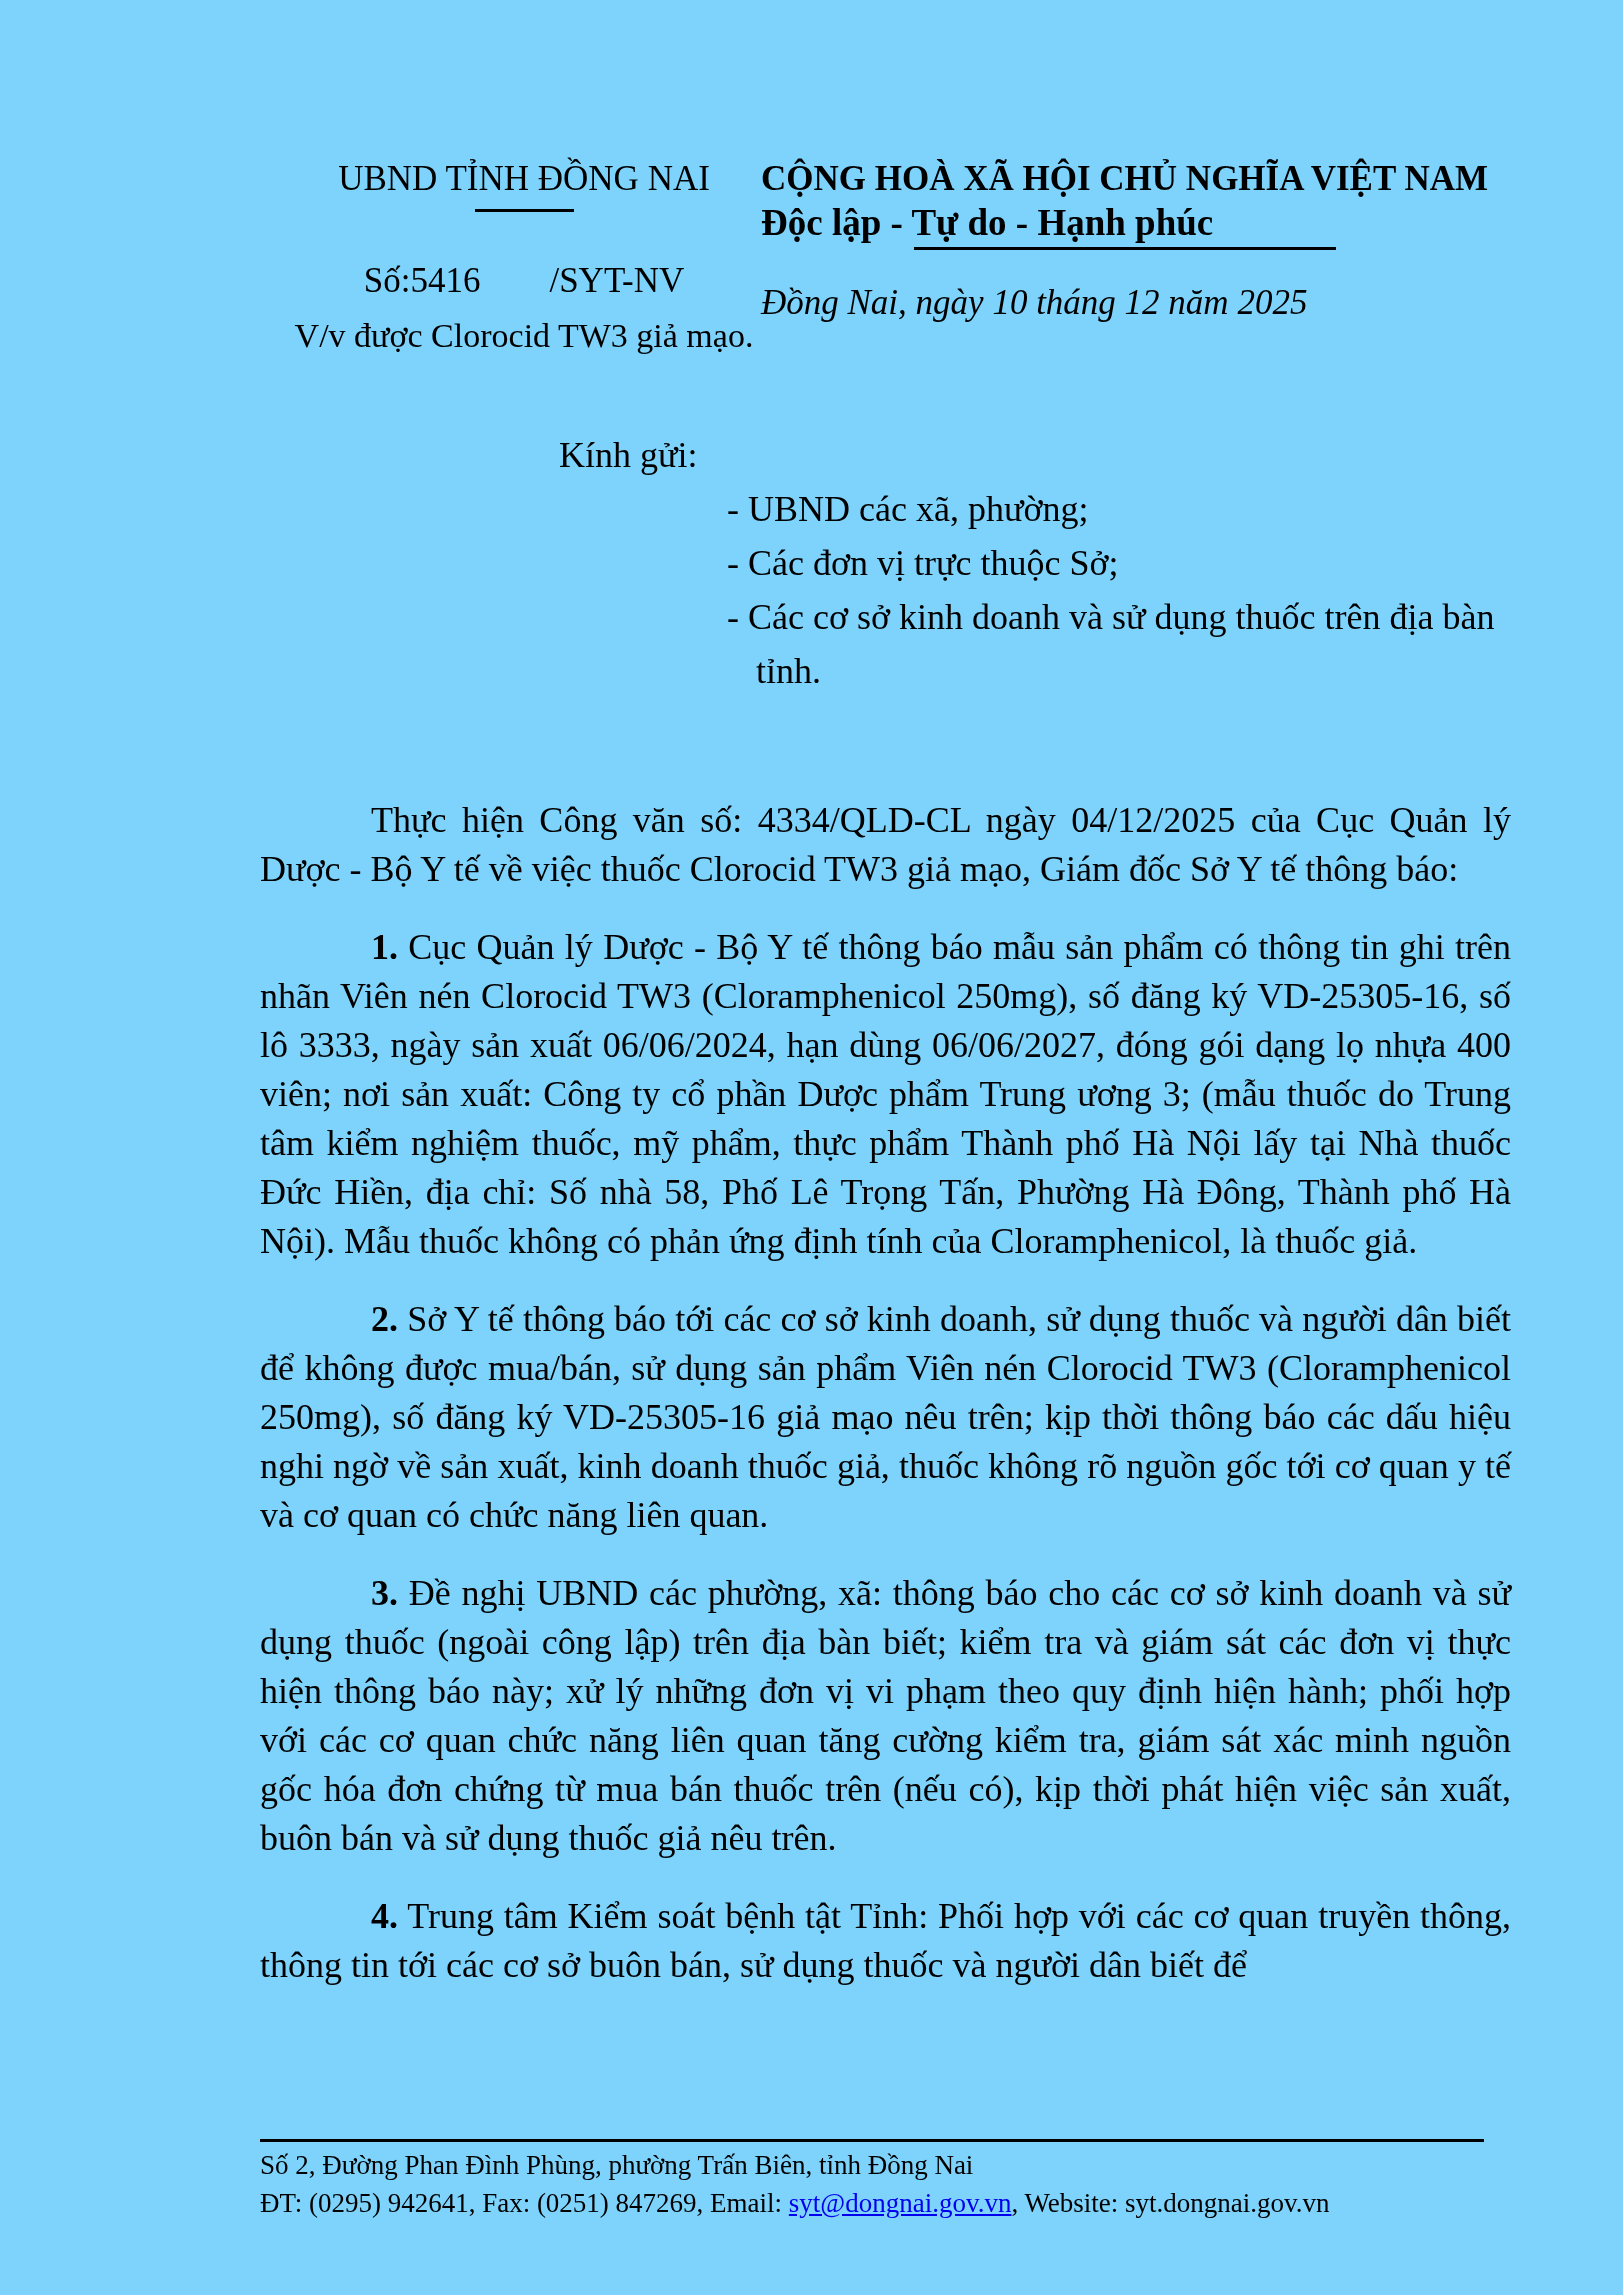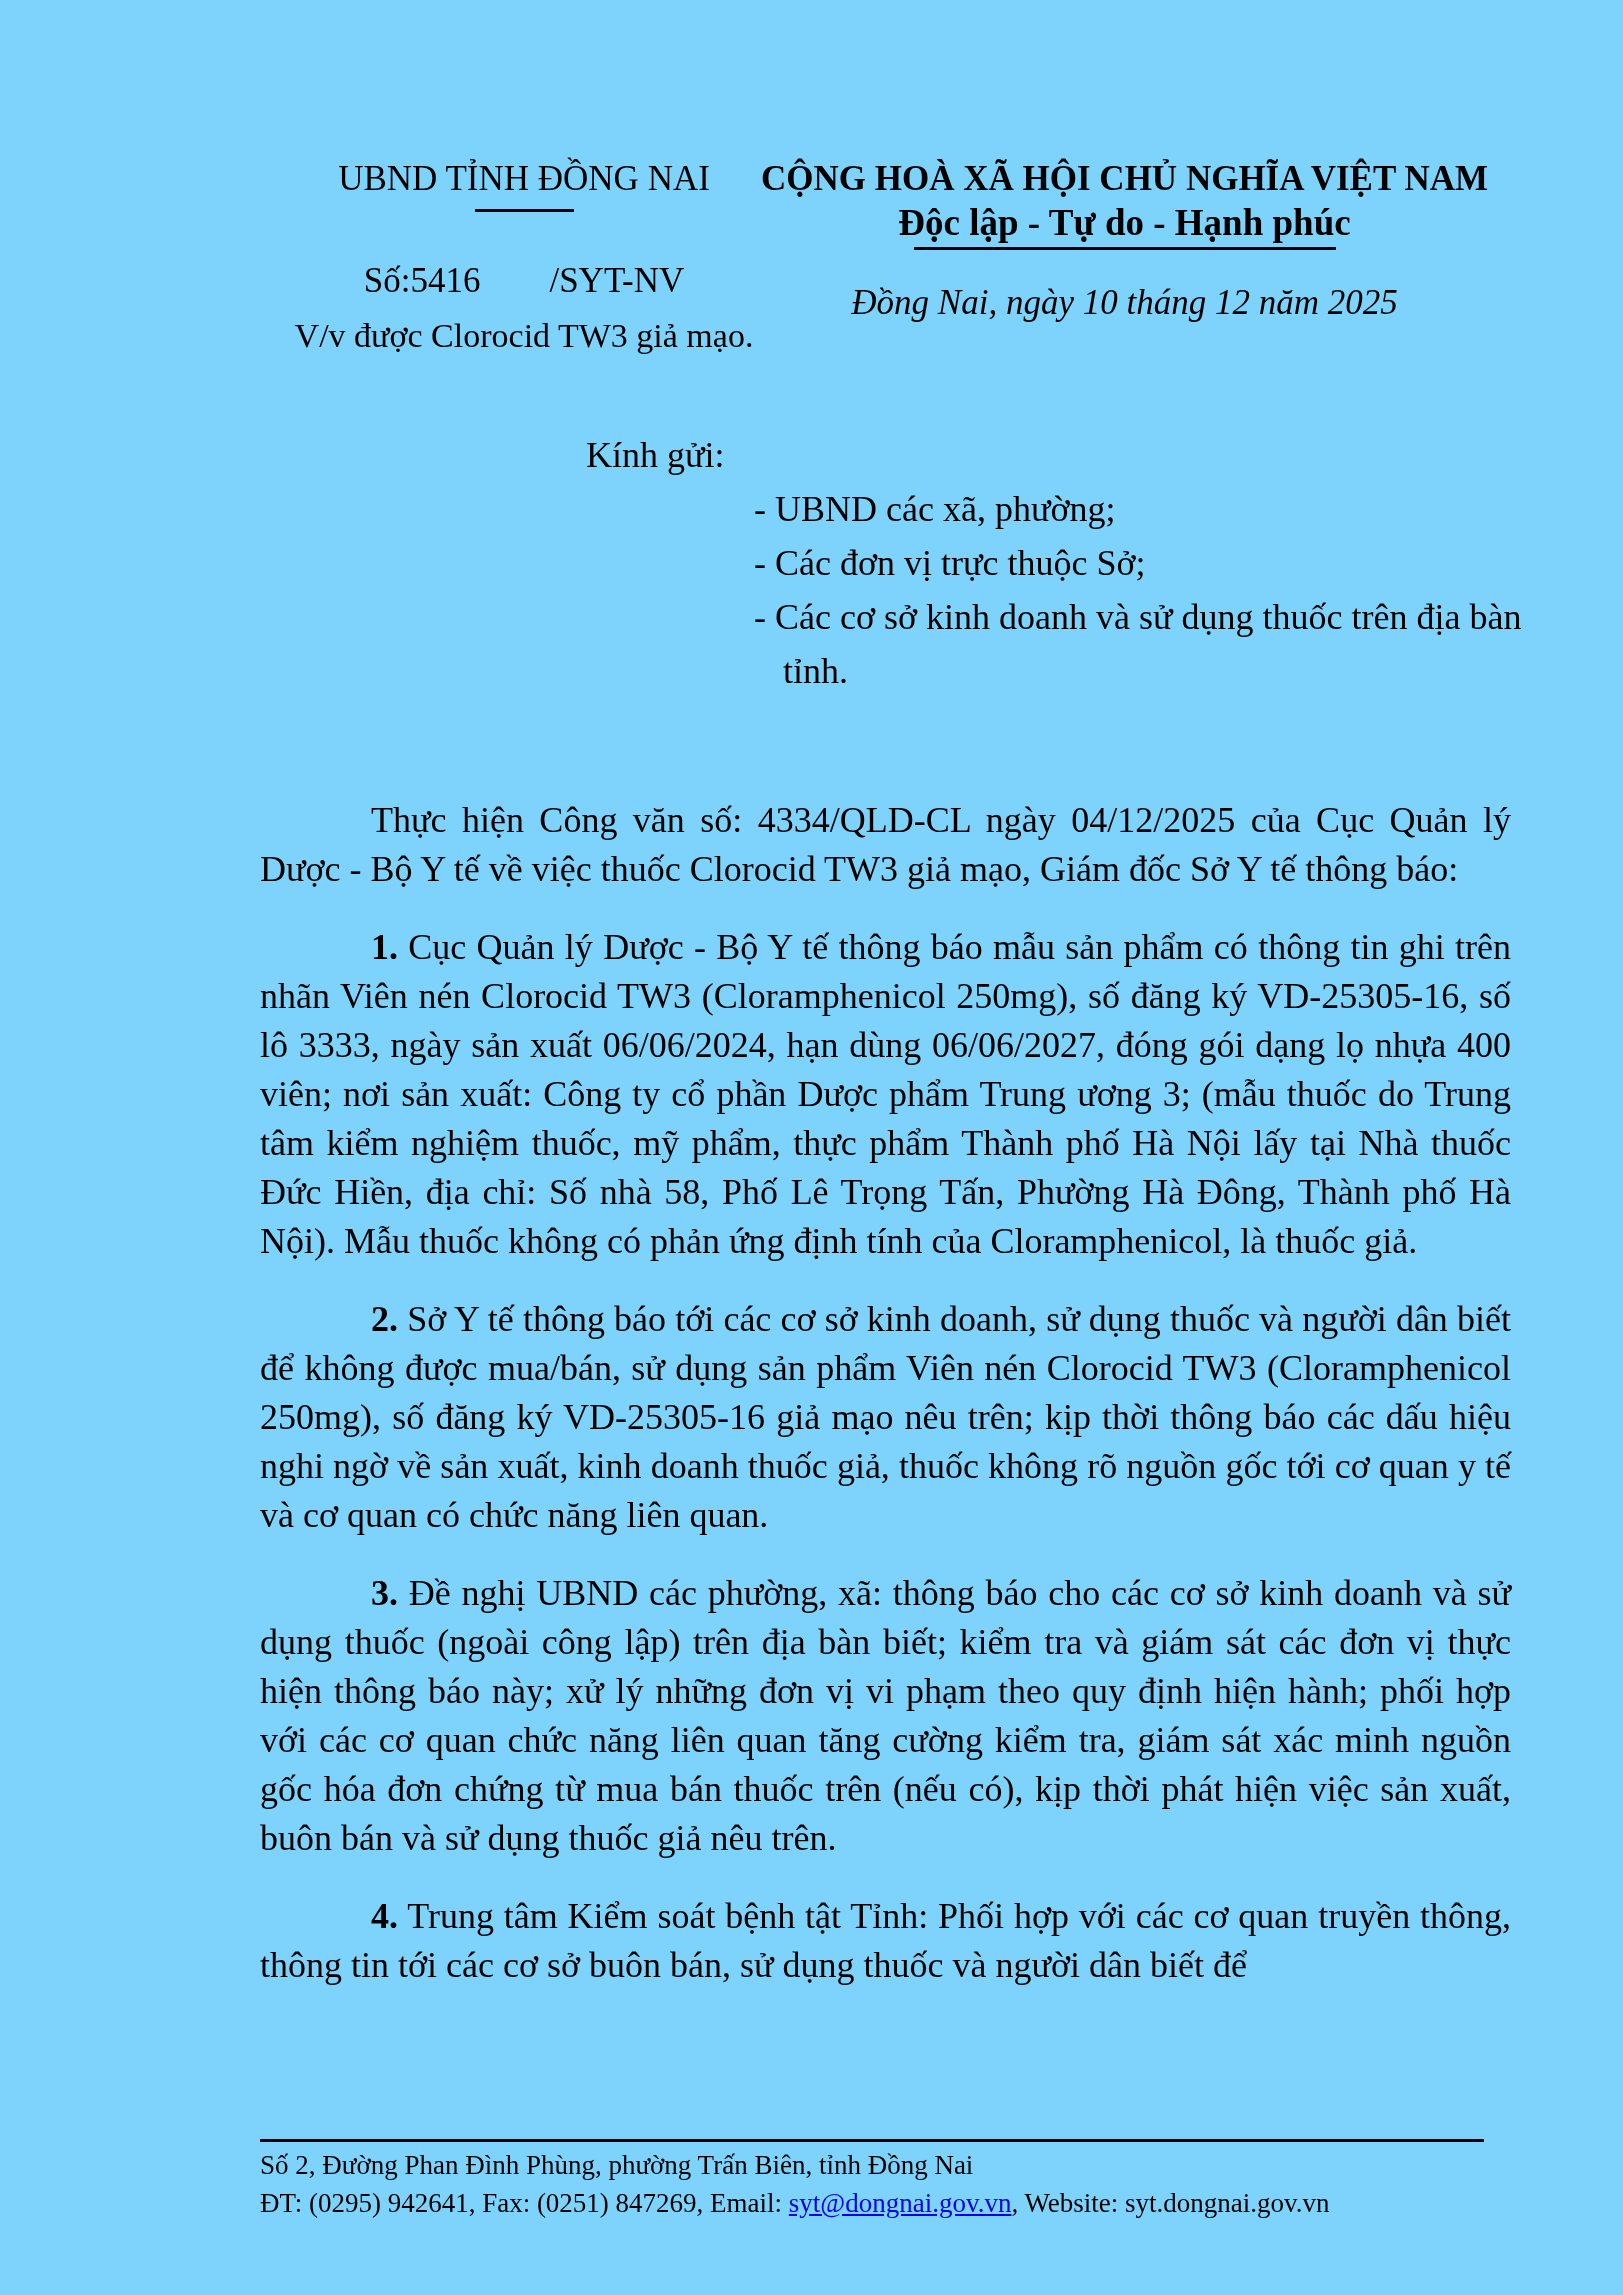--- a/index.html
+++ b/index.html
@@ -18,41 +18,40 @@
   .header-left {
     position: absolute;
     left: 260px; top: 157px;
     width: 528px;
     text-align: center;
   }
   .header-right {
     position: absolute;
     left: 761px; top: 157px;
     width: 727px;
-    text-align: center;
   }
   .h-line1 { font-size: 35px; line-height: 44px; }
   .h-line2 { font-size: 37px; line-height: 44px; font-weight: bold; }
   .h-right-title { font-size: 35px; line-height: 44px; font-weight: bold; }
   .rule-short {
     width: 99px; height: 3.1px; background: #000;
     margin: 7.7px auto 0 auto;
   }
   .rule-long {
     width: 422px; height: 3.8px; background: #000;
     margin: 1.5px auto 0 auto;
   }
   .num-line { margin-top: 47px; font-size: 35px; line-height: 44px; }
   .num-gap { display: inline-block; width: 69px; }
   .subject { margin-top: 12.2px; font-size: 34px; line-height: 41px; }
   .date-line { margin-top: 31px; font-size: 35px; line-height: 44px; font-style: italic; }
   
   .recipients {
     position: absolute;
-    left: 586px; top: 428px;
+    left: 559px; top: 428px;
     width: 960px;
     font-size: 36px; line-height: 54px;
   }
   .rcpt-list { margin-left: 168px; width: 788px; }
   .rcpt-item { padding-left: 29px; text-indent: -29px; }
   .rcpt-note { margin-left: 29px; font-style: italic; }
   
   .body-block {
     position: absolute;
     left: 260px; top: 796px;

